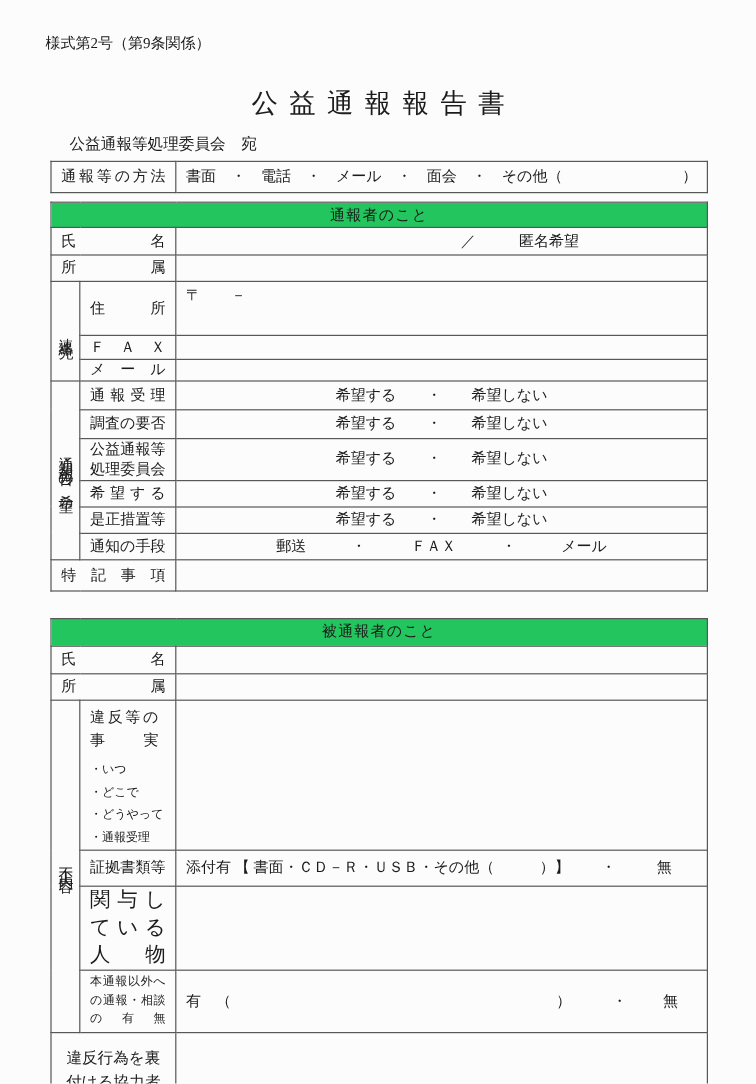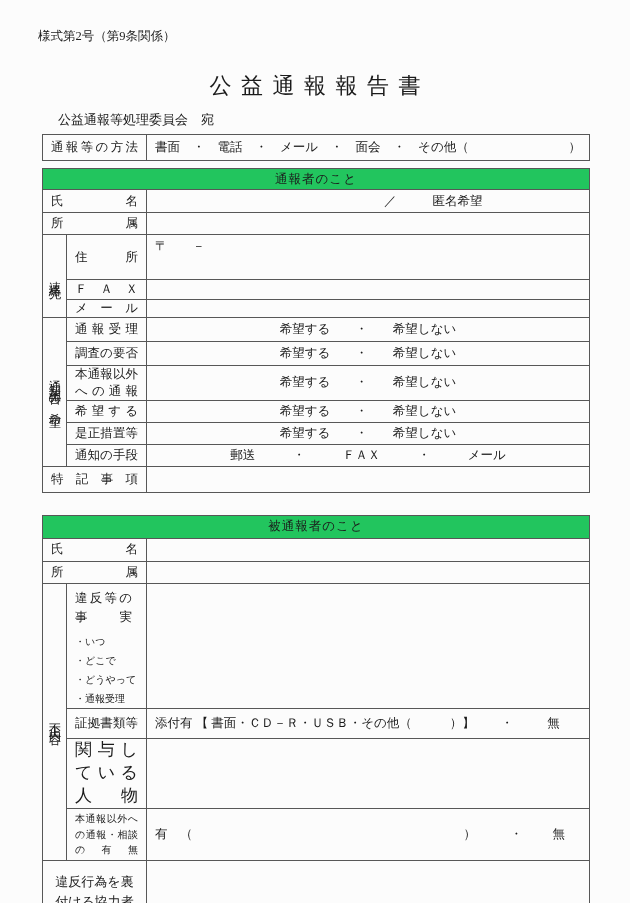--- a/index.html
+++ b/index.html
@@ -115,21 +115,21 @@
           <span class="vtext">通知・報告の希望</span>
         </td>
         <td class="lbl">通報受理</td>
         <td class="center">希望する　　・　　希望しない</td>
       </tr>
       <tr style="height:24px">
         <td class="lbl">調査の要否</td>
         <td class="center">希望する　　・　　希望しない</td>
       </tr>
       <tr style="height:34px">
-        <td class="lbl">本通報以外への通報</td>
+        <td class="lbl">公益通報等処理委員会</td>
         <td class="center">希望する　　・　　希望しない</td>
       </tr>
       <tr style="height:22px">
         <td class="lbl">希望する</td>
         <td class="center">希望する　　・　　希望しない</td>
       </tr>
       <tr style="height:22px">
         <td class="lbl">是正措置等</td>
         <td class="center">希望する　　・　　希望しない</td>
       </tr>

